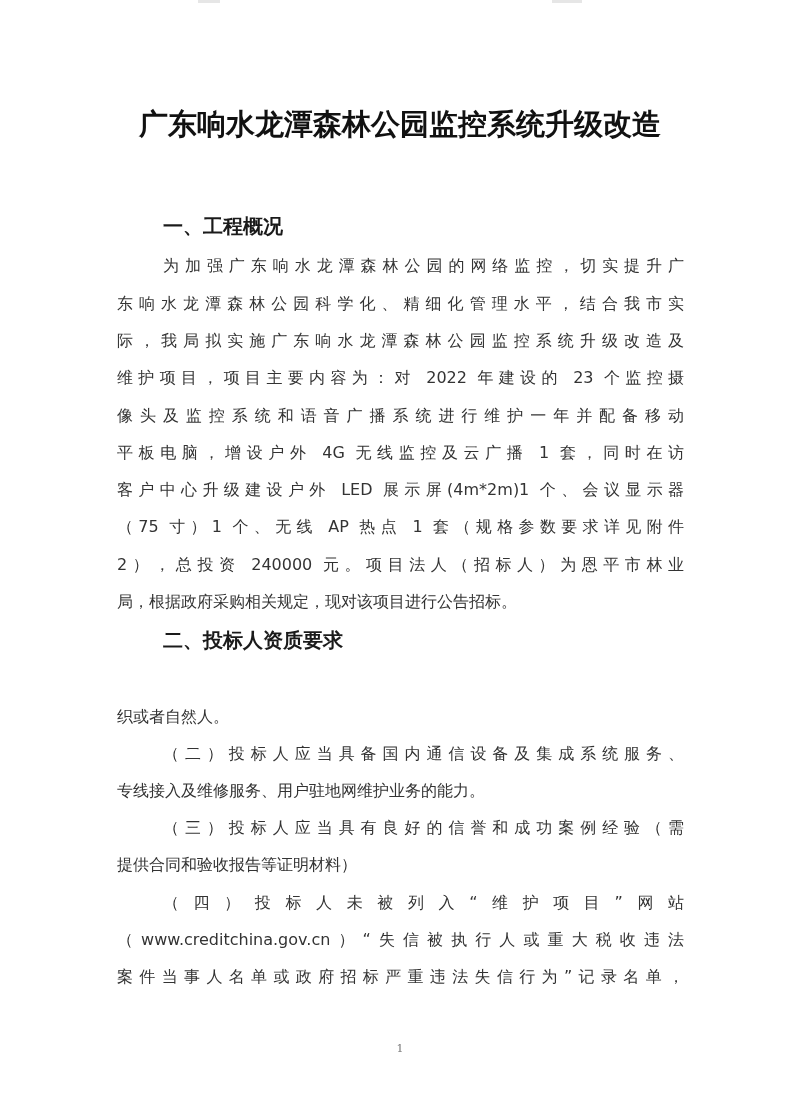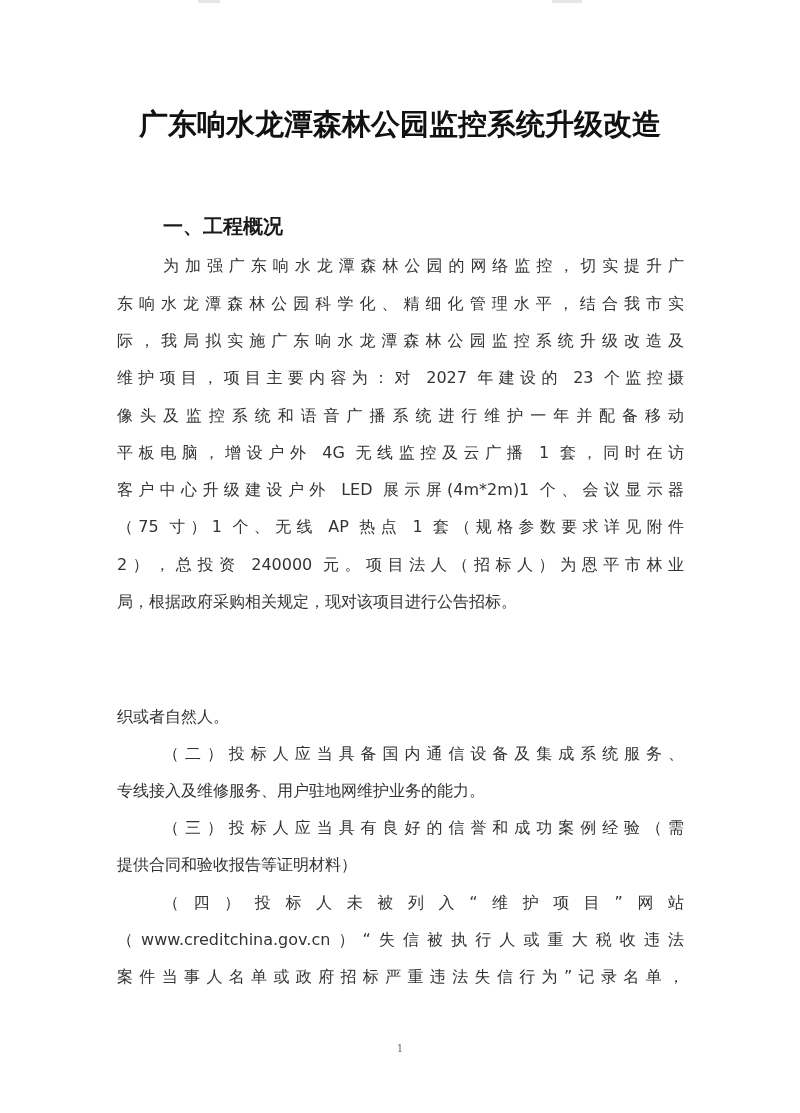--- a/index.html
+++ b/index.html
@@ -86,28 +86,29 @@
   <div class="scan-mark" style="left:198px;width:22px;"></div>
   <div class="scan-mark" style="left:552px;width:30px;"></div>
 
   <div class="title l1">广东响水龙潭森林公园监控系统升级改造</div>
 
   <div class="heading" style="top:208px;">一、工程概况</div>
 
   <div class="line indent" style="top:247px;">为加强广东响水龙潭森林公园的网络监控，切实提升广</div>
   <div class="line" style="top:285px;">东响水龙潭森林公园科学化、精细化管理水平，结合我市实</div>
   <div class="line" style="top:322px;">际，我局拟实施广东响水龙潭森林公园监控系统升级改造及</div>
-  <div class="line" style="top:359px;">维护项目，项目主要内容为：对 2027 年建设的 23 个监控摄</div>
+  <div class="line" style="top:359px;">维护项目，项目主要内容为：对 2022 年建设的 23 个监控摄</div>
   <div class="line" style="top:397px;">像头及监控系统和语音广播系统进行维护一年并配备移动</div>
   <div class="line" style="top:434px;">平板电脑，增设户外 4G 无线监控及云广播 1 套，同时在访</div>
   <div class="line" style="top:471px;">客户中心升级建设户外 LED 展示屏(4m*2m)1 个、会议显示器</div>
   <div class="line" style="top:508px;">（75 寸）1 个、无线 AP 热点 1 套（规格参数要求详见附件</div>
   <div class="line" style="top:546px;">2），总投资 240000 元。项目法人（招标人）为恩平市林业</div>
   <div class="line last" style="top:583px;">局，根据政府采购相关规定，现对该项目进行公告招标。</div>
 
+  <div class="heading" style="top:622px;">二、投标人资质要求</div>
 
   <div class="line last" style="top:698px;">织或者自然人。</div>
   <div class="line indent" style="top:735px;">（二）投标人应当具备国内通信设备及集成系统服务、</div>
   <div class="line last" style="top:772px;">专线接入及维修服务、用户驻地网维护业务的能力。</div>
   <div class="line indent" style="top:809px;">（三）投标人应当具有良好的信誉和成功案例经验（需</div>
   <div class="line last" style="top:846px;">提供合同和验收报告等证明材料）</div>
   <div class="line indent" style="top:884px;">（四）投标人未被列入“维护项目”网站</div>
   <div class="line" style="top:921px;">（www.creditchina.gov.cn）“失信被执行人或重大税收违法</div>
   <div class="line" style="top:958px;">案件当事人名单或政府招标严重违法失信行为”记录名单，</div>
 

